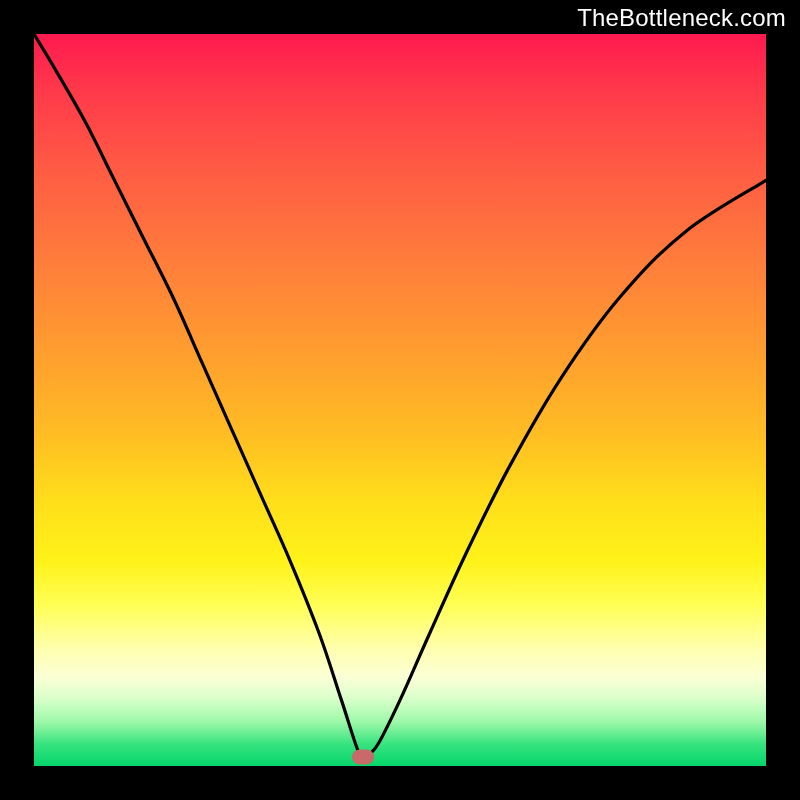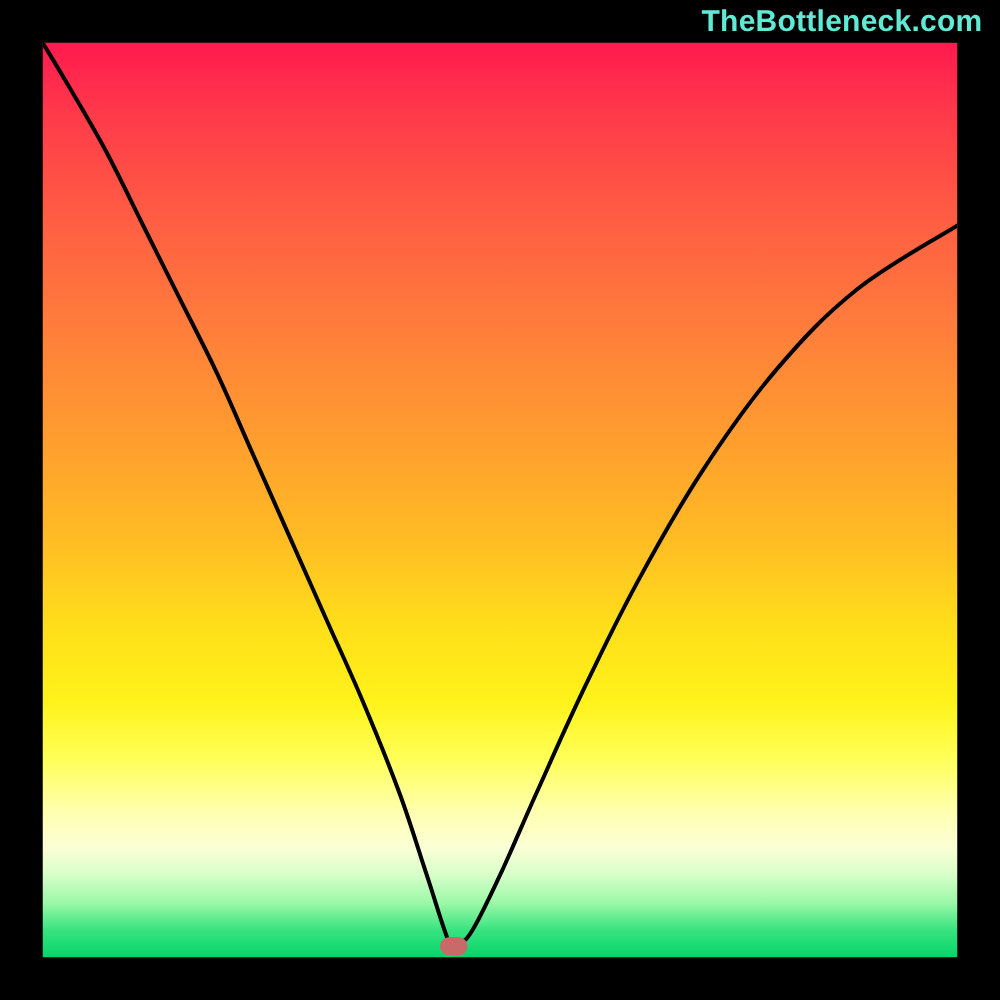--- a/index.html
+++ b/index.html
@@ -14,23 +14,23 @@
   .frame {
     position: relative;
     width: 800px;
     height: 800px;
     background: #000;
   }
   .watermark {
     position: absolute;
     top: 4px;
     right: 14px;
-    color: #5eead4;
+    color: #ffffff;
     font-size: 24px;
-    font-weight: 700;
+    font-weight: 400;
     letter-spacing: 0.2px;
     z-index: 20;
   }
   .plot-area {
     position: absolute;
     left: 34px;
     top: 34px;
     width: 732px;
     height: 732px;
     overflow: hidden;

